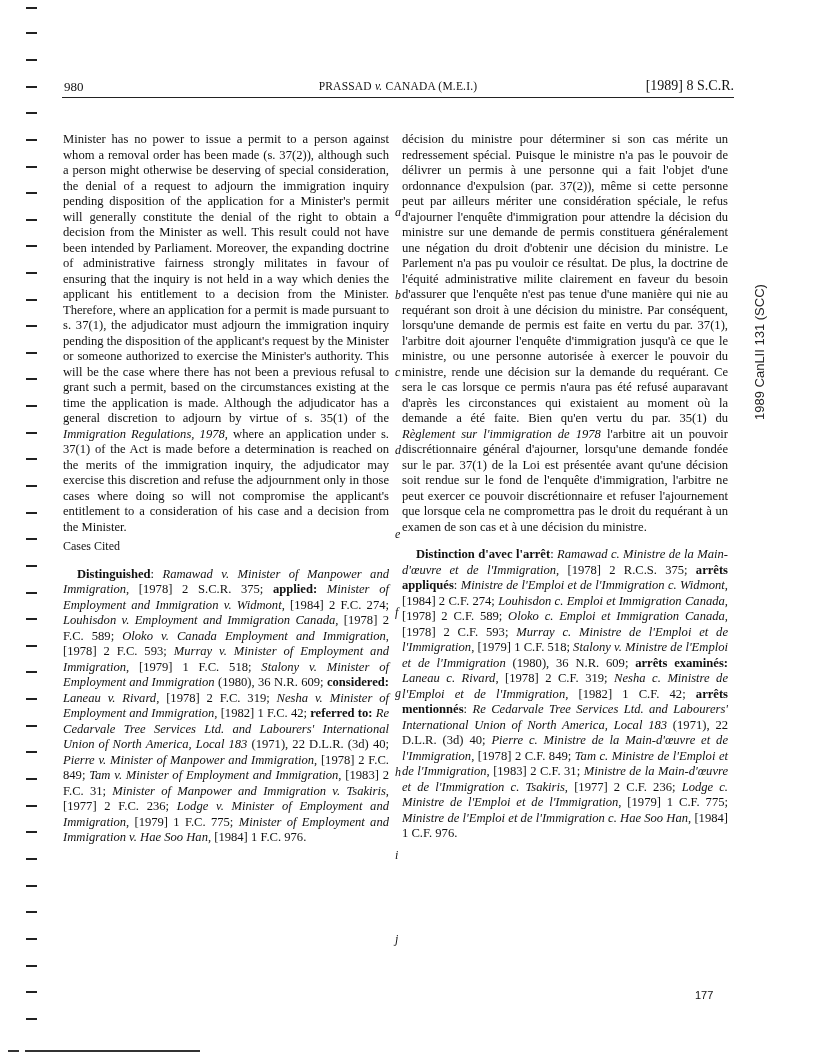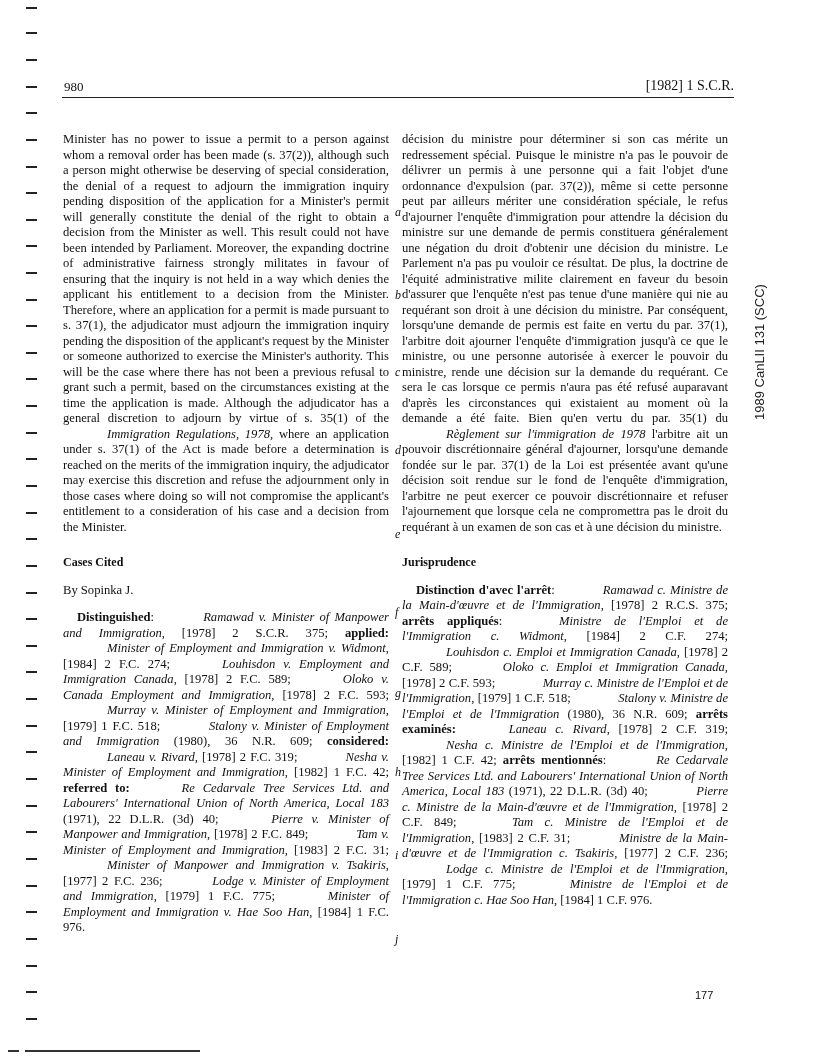--- a/index.html
+++ b/index.html
@@ -10,24 +10,24 @@
             border-bottom: 1.5px solid #222; font-size: 13px; }
   .header .pno { position: absolute; left: 2px; top: 2px; }
   .header .title { position: absolute; left: 0; right: 0; top: 3px; text-align: center;
                    font-size: 11.5px; letter-spacing: 0.2px; }
   .header .title .v { font-style: italic; }
   .header .cite { position: absolute; right: 0; top: 1px; font-size: 14px; }
   .col { position: absolute; top: 132px; font-size: 12.6px; line-height: 15.5px; text-align: justify; hyphens: none; }
   .col.left { left: 63px; width: 326px; }
   .col.right { left: 402px; width: 326px; }
   .col p { margin: 0; }
-  .col .heading { font-weight: bold; margin-top: 20px; font-size: 12px; }
+  .col .heading { font-weight: normal; margin-top: 4px; font-size: 12px; }
   .col .by { margin-top: 12px; }
   .col .cases { margin-top: 12px; text-indent: 14px; }
-  .col i { font-style: italic; margin-left: 44px; }
+  .col i { font-style: italic; }
   .col b { font-weight: bold; }
   .margin-letter { position: absolute; left: 395px; font-style: italic; font-size: 12px; }
   .watermark { position: absolute; left: 752px; top: 420px; width: 260px; height: 16px;
                transform-origin: 0 0; transform: rotate(-90deg);
                font-family: "Liberation Sans", "DejaVu Sans", sans-serif; font-size: 13px; color: #222; white-space: nowrap; }
   .footer-no { position: absolute; left: 695px; top: 989px; font-family: "Liberation Sans", sans-serif; font-size: 11px; }
   .bottom-rule { position: absolute; left: 25px; top: 1050px; width: 175px; height: 2px; background: #333; }
   .bottom-rule2 { position: absolute; left: 8px; top: 1050px; width: 11px; height: 2px; background: #333; }
 </style>
 </head>
@@ -70,33 +70,32 @@
     <div class="tick" style="top: 885px;"></div>
     <div class="tick" style="top: 911px;"></div>
     <div class="tick" style="top: 938px;"></div>
     <div class="tick" style="top: 965px;"></div>
     <div class="tick" style="top: 991px;"></div>
     <div class="tick" style="top: 1018px;"></div>
   </div>
 
 <div class="header">
   <span class="pno">980</span>
-  <span class="cite">[1982] 1 S.C.R.</span>
+  <span class="title"><span>PRASSAD</span> <span class="v">v.</span> <span>CANADA (M.E.I.)</span></span>
+  <span class="cite">[1989] 8 S.C.R.</span>
 </div>
 
 <div class="col left">
   <p><span>Minister has no power to issue a permit to a person against whom a removal order has been made (s. 37(2)), although such a person might otherwise be deserving of special consideration, the denial of a request to adjourn the immigration inquiry pending disposition of the application for a Minister's permit will generally constitute the denial of the right to obtain a decision from the Minister as well. This result could not have been intended by Parliament. Moreover, the expanding doctrine of administrative fairness strongly militates in favour of ensuring that the inquiry is not held in a way which denies the applicant his entitlement to a decision from the Minister. Therefore, where an application for a permit is made pursuant to s. 37(1), the adjudicator must adjourn the immigration inquiry pending the disposition of the applicant's request by the Minister or someone authorized to exercise the Minister's authority. This will be the case where there has not been a previous refusal to grant such a permit, based on the circumstances existing at the time the application is made. Although the adjudicator has a general discretion to adjourn by virtue of s. 35(1) of the </span><i>Immigration Regulations, 1978</i><span>, where an application under s. 37(1) of the Act is made before a determination is reached on the merits of the immigration inquiry, the adjudicator may exercise this discretion and refuse the adjournment only in those cases where doing so will not compromise the applicant's entitlement to a consideration of his case and a decision from the Minister.</span></p>
   <p class="heading">Cases Cited</p>
-  <p class="by">By Sopinka J.</p>
   <p class="cases" id="cases-en"><b>Distinguished</b><span>: </span><i>Ramawad v. Minister of Manpower and Immigration</i><span>, [1978] 2 S.C.R. 375; </span><b>applied:</b><span> </span><i>Minister of Employment and Immigration v. Widmont</i><span>, [1984] 2 F.C. 274; </span><i>Louhisdon v. Employment and Immigration Canada</i><span>, [1978] 2 F.C. 589; </span><i>Oloko v. Canada Employment and Immigration</i><span>, [1978] 2 F.C. 593; </span><i>Murray v. Minister of Employment and Immigration</i><span>, [1979] 1 F.C. 518; </span><i>Stalony v. Minister of Employment and Immigration</i><span> (1980), 36 N.R. 609; </span><b>considered:</b><span> </span><i>Laneau v. Rivard</i><span>, [1978] 2 F.C. 319; </span><i>Nesha v. Minister of Employment and Immigration</i><span>, [1982] 1 F.C. 42; </span><b>referred to:</b><span> </span><i>Re Cedarvale Tree Services Ltd. and Labourers' International Union of North America, Local 183</i><span> (1971), 22 D.L.R. (3d) 40; </span><i>Pierre v. Minister of Manpower and Immigration</i><span>, [1978] 2 F.C. 849; </span><i>Tam v. Minister of Employment and Immigration</i><span>, [1983] 2 F.C. 31; </span><i>Minister of Manpower and Immigration v. Tsakiris</i><span>, [1977] 2 F.C. 236; </span><i>Lodge v. Minister of Employment and Immigration</i><span>, [1979] 1 F.C. 775; </span><i>Minister of Employment and Immigration v. Hae Soo Han</i><span>, [1984] 1 F.C. 976.</span></p>
 </div>
 
 <div class="col right">
   <p><span>décision du ministre pour déterminer si son cas mérite un redressement spécial. Puisque le ministre n'a pas le pouvoir de délivrer un permis à une personne qui a fait l'objet d'une ordonnance d'expulsion (par. 37(2)), même si cette personne peut par ailleurs mériter une considération spéciale, le refus d'ajourner l'enquête d'immigration pour attendre la décision du ministre sur une demande de permis constituera généralement une négation du droit d'obtenir une décision du ministre. Le Parlement n'a pas pu vouloir ce résultat. De plus, la doctrine de l'équité administrative milite clairement en faveur du besoin d'assurer que l'enquête n'est pas tenue d'une manière qui nie au requérant son droit à une décision du ministre. Par conséquent, lorsqu'une demande de permis est faite en vertu du par. 37(1), l'arbitre doit ajourner l'enquête d'immigration jusqu'à ce que le ministre, ou une personne autorisée à exercer le pouvoir du ministre, rende une décision sur la demande du requérant. Ce sera le cas lorsque ce permis n'aura pas été refusé auparavant d'après les circonstances qui existaient au moment où la demande a été faite. Bien qu'en vertu du par. 35(1) du </span><i>Règlement sur l'immigration de 1978</i><span> l'arbitre ait un pouvoir discrétionnaire général d'ajourner, lorsqu'une demande fondée sur le par. 37(1) de la Loi est présentée avant qu'une décision soit rendue sur le fond de l'enquête d'immigration, l'arbitre ne peut exercer ce pouvoir discrétionnaire et refuser l'ajournement que lorsque cela ne compromettra pas le droit du requérant à un examen de son cas et à une décision du ministre.</span></p>
-  <p class="heading">Jurisprudence</p>
   <p class="cases" id="cases-fr"><b>Distinction d'avec l'arrêt</b><span>: </span><i>Ramawad c. Ministre de la Main-d'œuvre et de l'Immigration</i><span>, [1978] 2 R.C.S. 375; </span><b>arrêts appliqués</b><span>: </span><i>Ministre de l'Emploi et de l'Immigration c. Widmont</i><span>, [1984] 2 C.F. 274; </span><i>Louhisdon c. Emploi et Immigration Canada</i><span>, [1978] 2 C.F. 589; </span><i>Oloko c. Emploi et Immigration Canada</i><span>, [1978] 2 C.F. 593; </span><i>Murray c. Ministre de l'Emploi et de l'Immigration</i><span>, [1979] 1 C.F. 518; </span><i>Stalony v. Ministre de l'Emploi et de l'Immigration</i><span> (1980), 36 N.R. 609; </span><b>arrêts examinés:</b><span> </span><i>Laneau c. Rivard</i><span>, [1978] 2 C.F. 319; </span><i>Nesha c. Ministre de l'Emploi et de l'Immigration</i><span>, [1982] 1 C.F. 42; </span><b>arrêts mentionnés</b><span>: </span><i>Re Cedarvale Tree Services Ltd. and Labourers' International Union of North America, Local 183</i><span> (1971), 22 D.L.R. (3d) 40; </span><i>Pierre c. Ministre de la Main-d'œuvre et de l'Immigration</i><span>, [1978] 2 C.F. 849; </span><i>Tam c. Ministre de l'Emploi et de l'Immigration</i><span>, [1983] 2 C.F. 31; </span><i>Ministre de la Main-d'œuvre et de l'Immigration c. Tsakiris</i><span>, [1977] 2 C.F. 236; </span><i>Lodge c. Ministre de l'Emploi et de l'Immigration</i><span>, [1979] 1 C.F. 775; </span><i>Ministre de l'Emploi et de l'Immigration c. Hae Soo Han</i><span>, [1984] 1 C.F. 976.</span></p>
 </div>
 
 <div id="margin">
     <span class="margin-letter" style="top: 205px;">a</span>
     <span class="margin-letter" style="top: 288px;">b</span>
     <span class="margin-letter" style="top: 365px;">c</span>
     <span class="margin-letter" style="top: 443px;">d</span>
     <span class="margin-letter" style="top: 527px;">e</span>
     <span class="margin-letter" style="top: 605px;">f</span>

